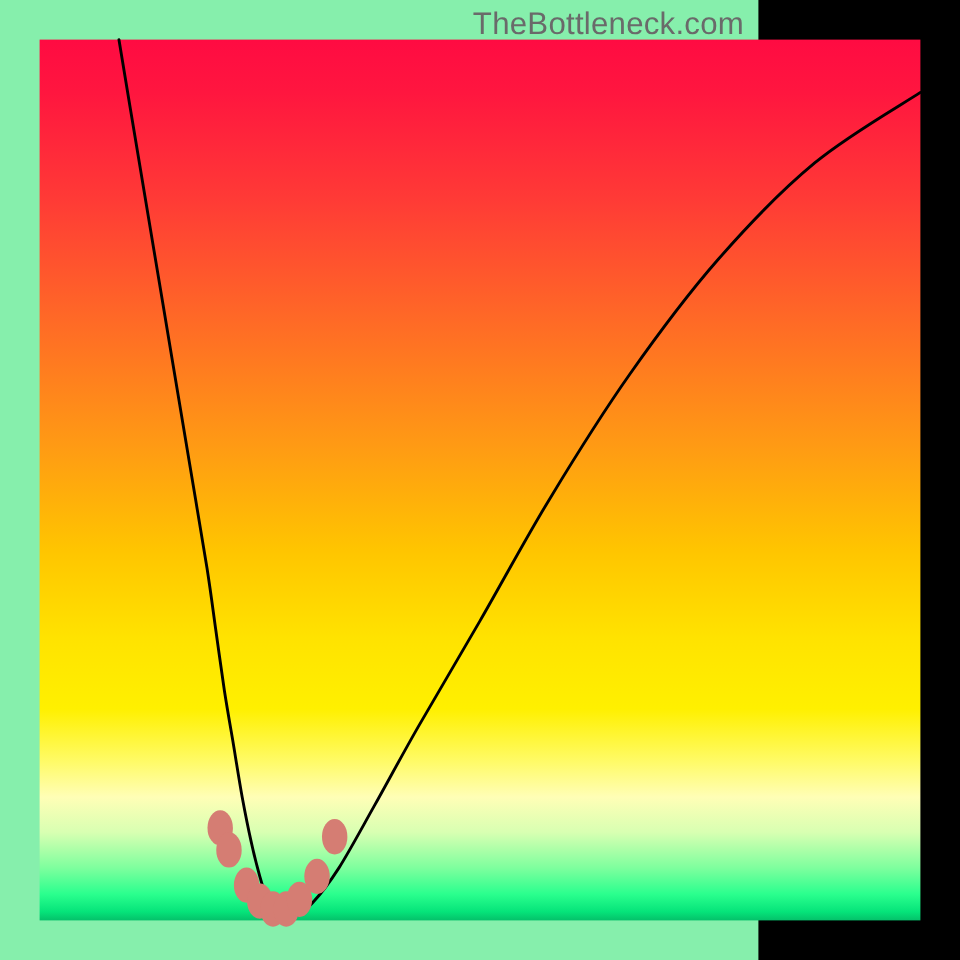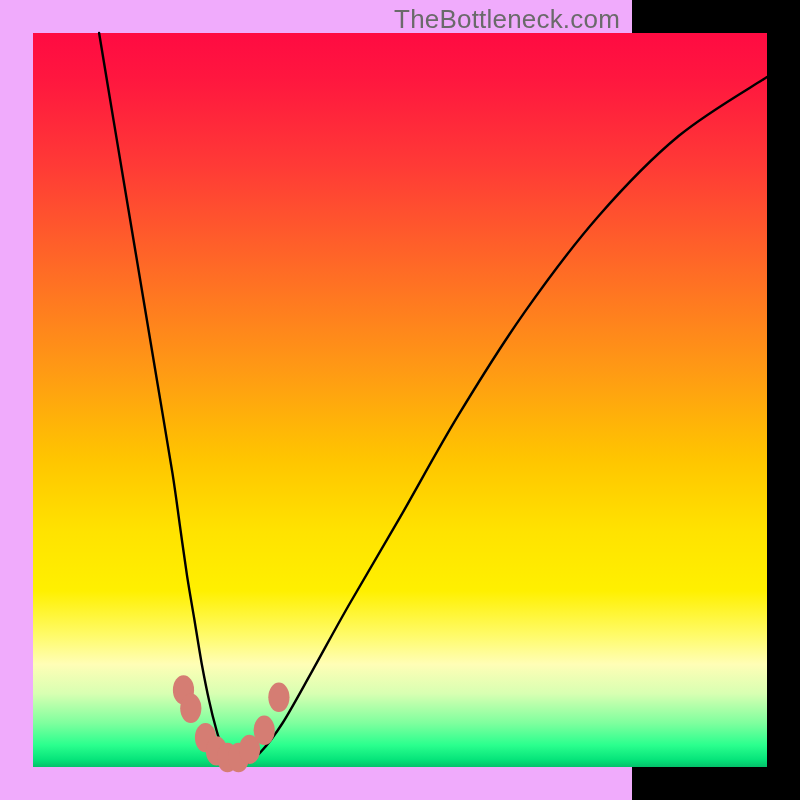--- a/index.html
+++ b/index.html
@@ -10,21 +10,21 @@
     background: #000;
     overflow: hidden;
     font-family: Arial, Helvetica, sans-serif;
   }
   .frame {
     position: absolute;
     left: 0;
     top: 0;
     width: 632px;
     height: 800px;
-    background: #f0abfc;
+    background: #86efac;
   }
   .watermark {
     position: absolute;
     top: 4px;
     right: 12px;
     color: #6a6a6a;
     font-size: 26px;
     font-weight: 500;
     letter-spacing: 0.2px;
     user-select: none;

